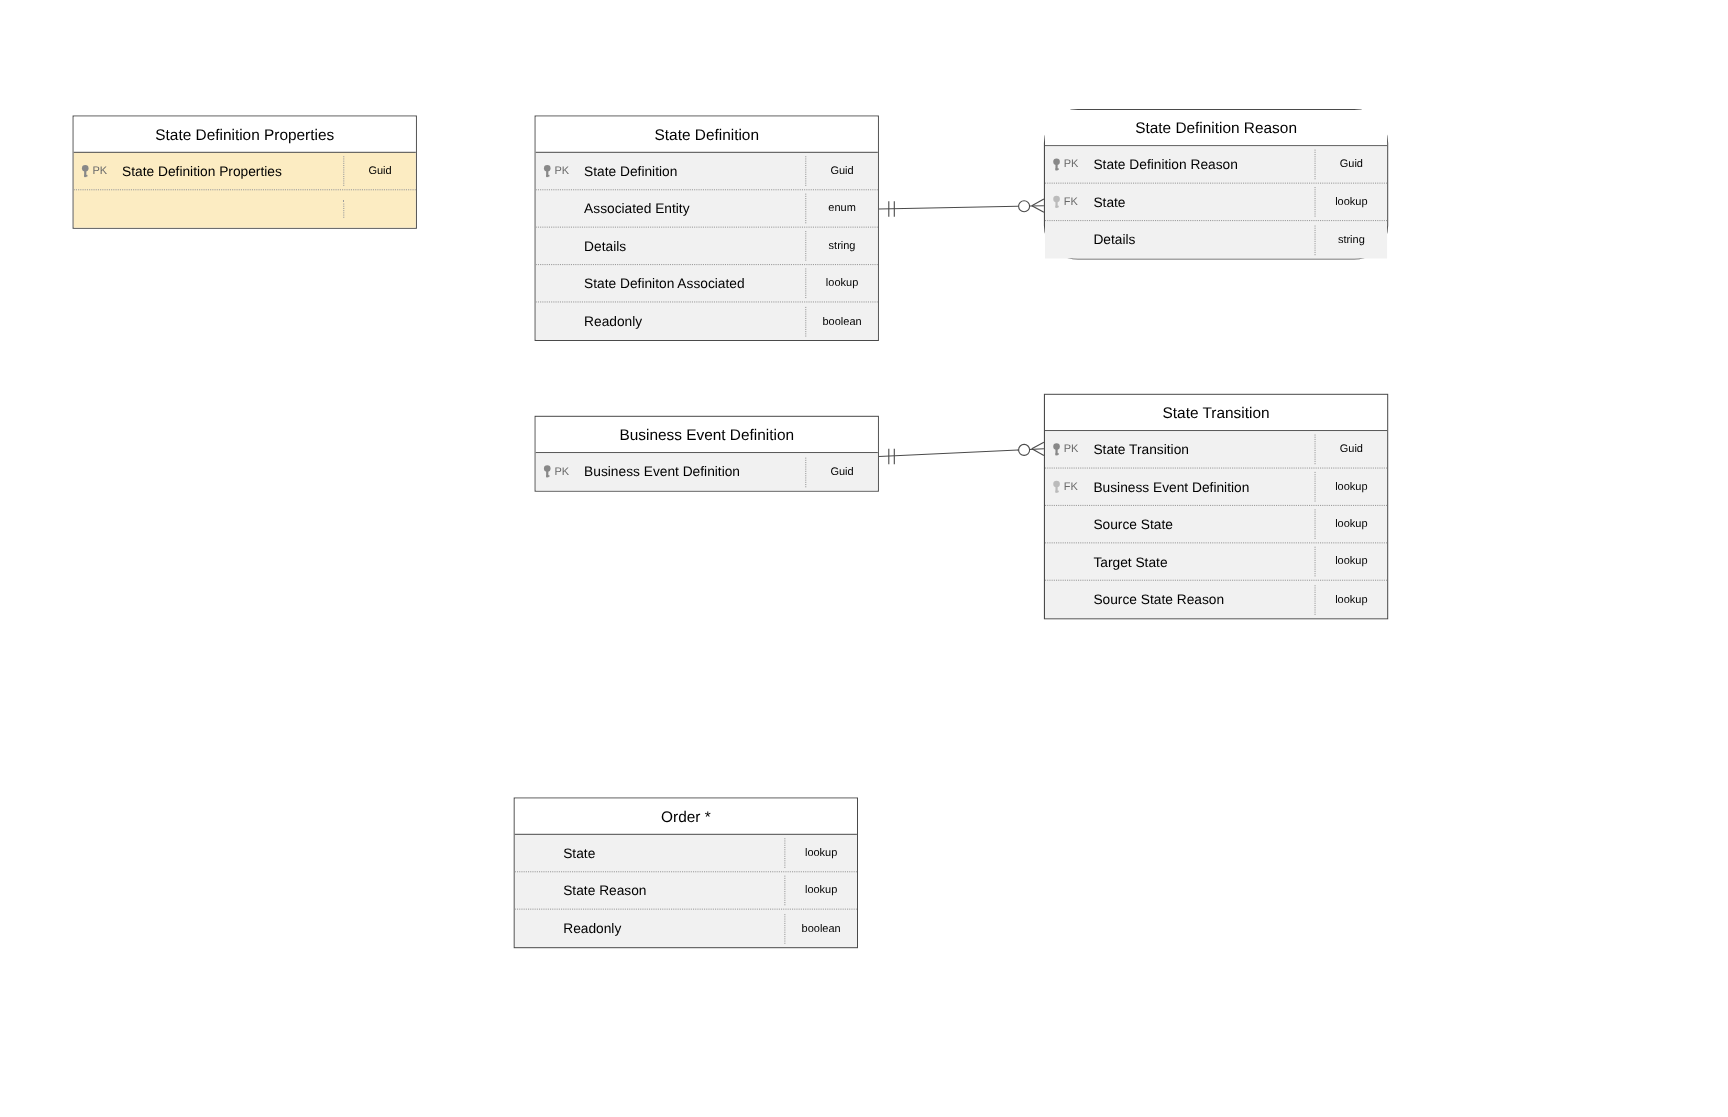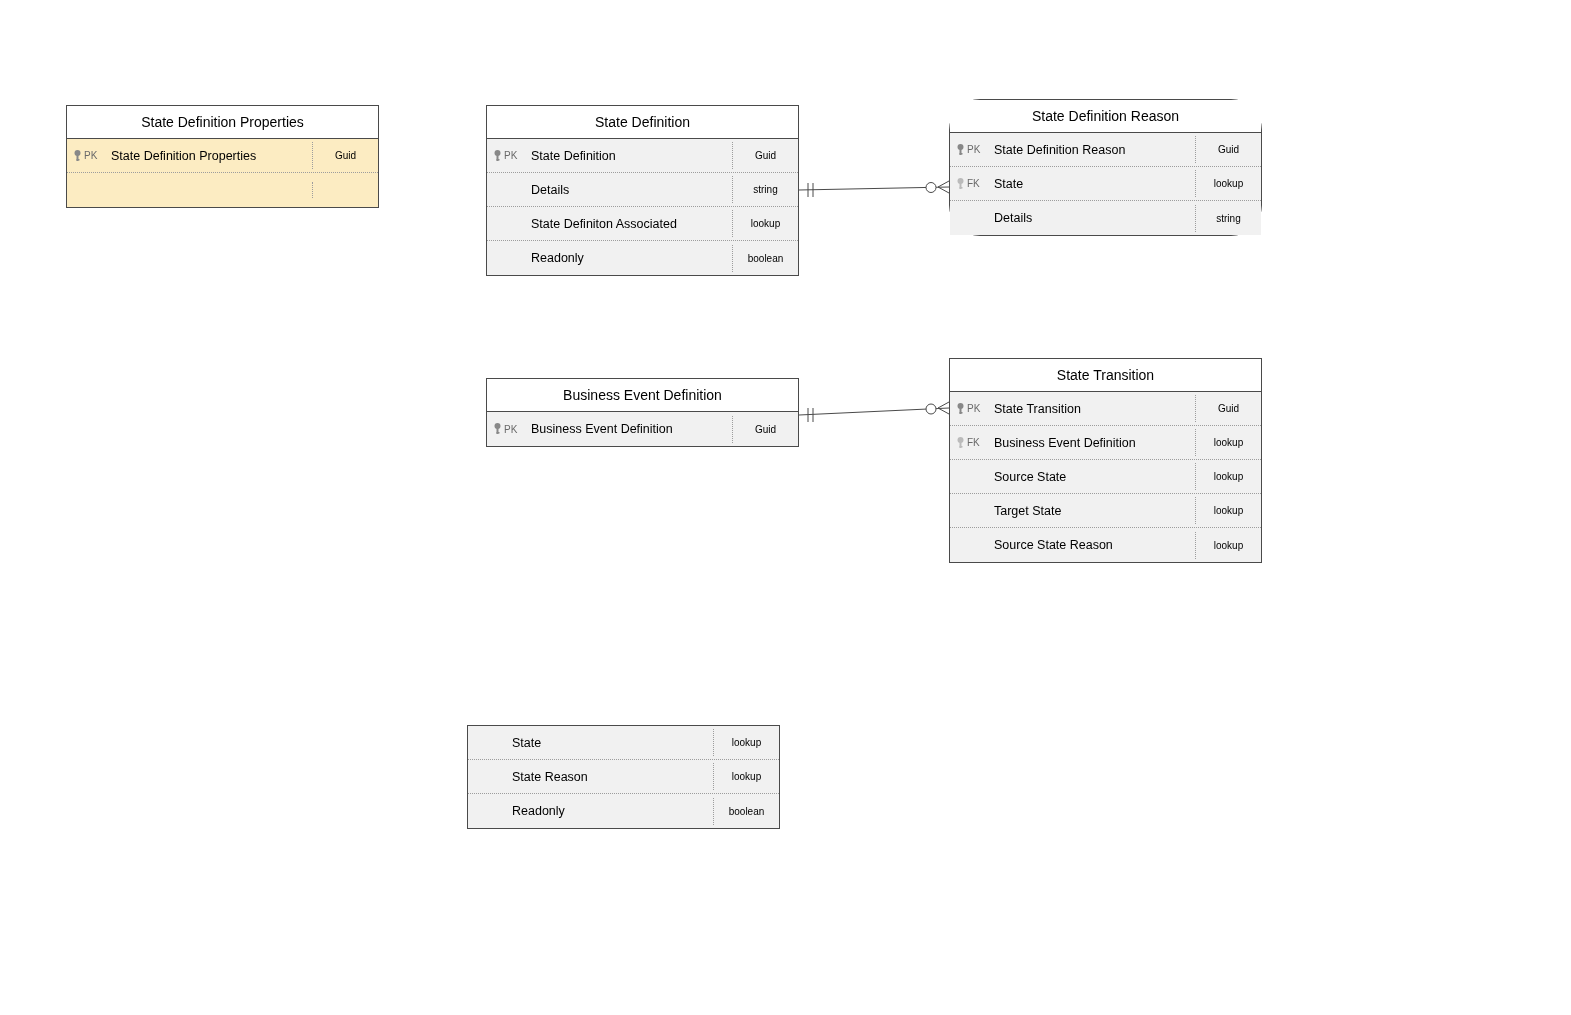--- a/index.html
+++ b/index.html
@@ -129,20 +129,25 @@
                 <rect x="3.5" y="10" width="3" height="1.5" fill="#888"></rect>
               </svg>
             </span>
           <span class="key-label">PK</span>
         </div>
         <div class="col-name">State Definition</div>
         <div class="col-type">Guid</div>
       </div>
       <div class="row">
         <div class="col-key"></div>
+        <div class="col-name">Associated Entity</div>
+        <div class="col-type">enum</div>
+      </div>
+      <div class="row">
+        <div class="col-key"></div>
         <div class="col-name">Details</div>
         <div class="col-type">string</div>
       </div>
       <div class="row">
         <div class="col-key"></div>
         <div class="col-name">State Definiton Associated</div>
         <div class="col-type">lookup</div>
       </div>
       <div class="row">
         <div class="col-key"></div>
@@ -254,20 +259,21 @@
       </div>
       <div class="row">
         <div class="col-key"></div>
         <div class="col-name">Source State Reason</div>
         <div class="col-type">lookup</div>
       </div>
     </div>
   </div>
 
   <div class="entity" style="left:467px;top:725px;width:313px;">
+    <div class="entity-title">Order *</div>
     <div class="entity-body">
       <div class="row">
         <div class="col-key"></div>
         <div class="col-name">State</div>
         <div class="col-type">lookup</div>
       </div>
       <div class="row">
         <div class="col-key"></div>
         <div class="col-name">State Reason</div>
         <div class="col-type">lookup</div>

